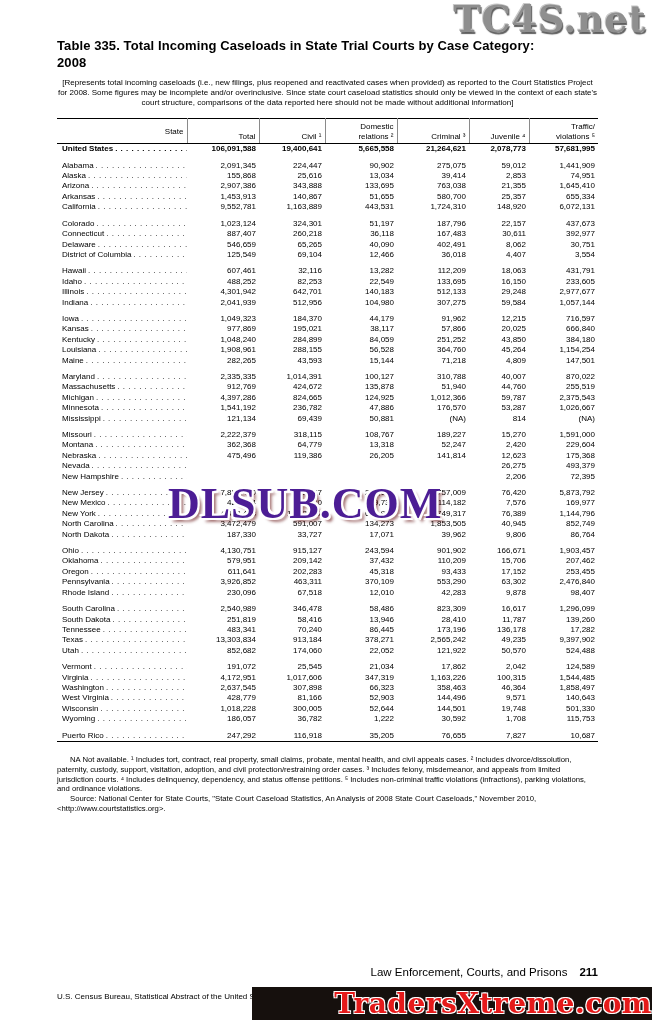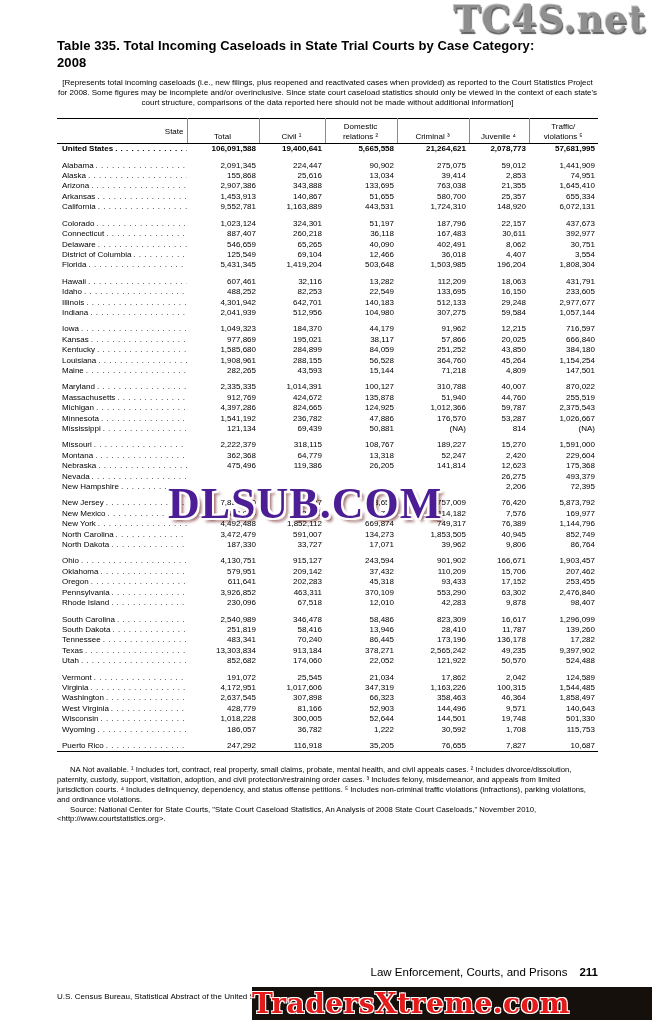--- a/index.html
+++ b/index.html
@@ -21,21 +21,21 @@
 
   table.data-table{
     width:541px;border-collapse:collapse;table-layout:fixed;
     border-top:1.5px solid #000;border-bottom:1px solid #000;
   }
   thead th{
     font-weight:normal;font-size:8px;line-height:9.5px;
     vertical-align:bottom;padding:3px 3px 2px 2px;
     border-bottom:1px solid #000;white-space:pre-line;
   }
-  thead th.num-h{}
+  thead th.num-h{text-align:right;}
   thead th.state-h{text-align:right;vertical-align:middle;}
   thead th + th{border-left:1px solid #8a8a8a;}
 
   tbody td{
     font-size:8px;line-height:10.4px;height:10.4px;padding:0;
     vertical-align:bottom;white-space:nowrap;overflow:hidden;
   }
   tbody td.num{text-align:right;padding-right:3px;}
   tbody td.state{padding-left:5px;}
   tbody tr.us-row td{font-weight:bold;}
@@ -66,21 +66,21 @@
   }
   .wm-mid{
     position:absolute;left:168px;top:481px;z-index:6;
     font-family:Liberation Serif, serif;font-weight:bold;font-size:44px;line-height:46px;
     color:#4c1d95;letter-spacing:1px;
     text-shadow:-2px -2px 0 #fff, 2px -2px 0 #fff, -2px 2px 0 #fff, 2px 2px 0 #fff,
                  4px 4px 3px rgba(90,0,0,.55);
   }
   .wm-bottom{
     position:absolute;left:252px;right:0;bottom:4px;height:33px;z-index:7;
-    background:#16100d;display:flex;align-items:center;justify-content:flex-start;
+    background:#16100d;display:flex;align-items:center;justify-content:flex-end;
   }
   .wm-bottom span{
     font-family:"DejaVu Serif", serif;font-weight:bold;font-size:28px;
     color:#e51a1a;letter-spacing:.5px;
     text-shadow:-1px -1px 0 #fff, 1px -1px 0 #fff, -1px 1px 0 #fff, 1px 1px 0 #fff;
   }
 </style>
 </head>
 <body>
 
@@ -256,34 +256,20 @@
                 <span class="dots"></span>
               </div>
             </td>
             <td class="num">125,549</td>
             <td class="num">69,104</td>
             <td class="num">12,466</td>
             <td class="num">36,018</td>
             <td class="num">4,407</td>
             <td class="num">3,554</td>
           </tr>
-          <tr>
-            <td class="state">
-              <div class="leader">
-                <span class="state-name">Florida</span>
-                <span class="dots"></span>
-              </div>
-            </td>
-            <td class="num">5,431,345</td>
-            <td class="num">1,419,204</td>
-            <td class="num">503,648</td>
-            <td class="num">1,503,985</td>
-            <td class="num">196,204</td>
-            <td class="num">1,808,304</td>
-          </tr>
           <tr class="spacer">
             <td colspan="7"></td>
           </tr>
           <tr>
             <td class="state">
               <div class="leader">
                 <span class="state-name">Hawaii</span>
                 <span class="dots"></span>
               </div>
             </td>
@@ -367,21 +353,21 @@
             <td class="num">20,025</td>
             <td class="num">666,840</td>
           </tr>
           <tr>
             <td class="state">
               <div class="leader">
                 <span class="state-name">Kentucky</span>
                 <span class="dots"></span>
               </div>
             </td>
-            <td class="num">1,585,680</td>
+            <td class="num">1,048,240</td>
             <td class="num">284,899</td>
             <td class="num">84,059</td>
             <td class="num">251,252</td>
             <td class="num">43,850</td>
             <td class="num">384,180</td>
           </tr>
           <tr>
             <td class="state">
               <div class="leader">
                 <span class="state-name">Louisiana</span>

